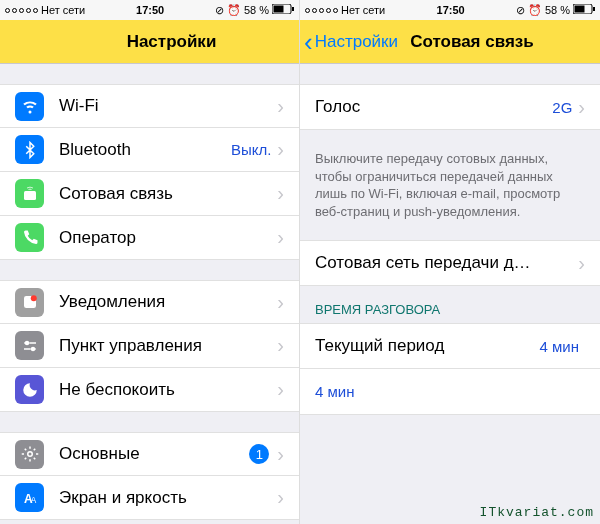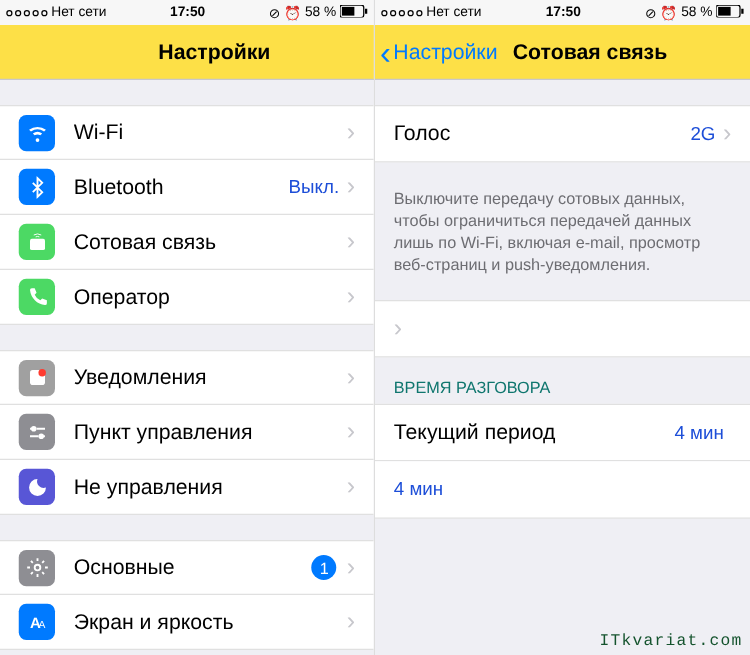--- a/index.html
+++ b/index.html
@@ -139,21 +139,21 @@
           </span>
         <span class="row-label">Пункт управления</span>
         <span class="chev">›</span>
       </div>
       <div class="row">
         <span class="icon i-dnd">
             <svg viewBox="0 0 24 24" fill="#fff">
               <path d="M12 3a9 9 0 109 9 7 7 0 01-9-9z"></path>
             </svg>
           </span>
-        <span class="row-label">Не управления</span>
+        <span class="row-label">Не беспокоить</span>
         <span class="chev">›</span>
       </div>
     </div>
 
     <div class="group">
       <div class="row">
         <span class="icon i-gen">
             <svg viewBox="0 0 24 24" fill="#fff">
               <circle cx="12" cy="12" r="3" fill="#8e8e93" stroke="#fff" stroke-width="2"></circle>
               <path d="M12 2v3M12 19v3M4 12H1M23 12h-3M5 5l2 2M17 17l2 2M5 19l2-2M17 7l2-2" stroke="#fff" stroke-width="2"></path>
@@ -217,20 +217,21 @@
       <div class="row tall">
         <span class="row-label">Голос</span>
         <span class="row-value">2G</span>
         <span class="chev">›</span>
       </div>
     </div>
     <div class="footer-text">Выключите передачу сотовых данных, чтобы ограничиться передачей данных лишь по Wi-Fi, включая e-mail, просмотр веб-страниц и push-уведомления.</div>
 
     <div class="group">
       <div class="row tall">
+        <span class="row-label">Сотовая сеть передачи д…</span>
         <span class="chev">›</span>
       </div>
     </div>
 
     <div class="section-header">ВРЕМЯ РАЗГОВОРА</div>
     <div class="group first">
       <div class="row tall">
         <span class="row-label">Текущий период</span>
         <span class="row-value">4 мин</span>
       </div>

